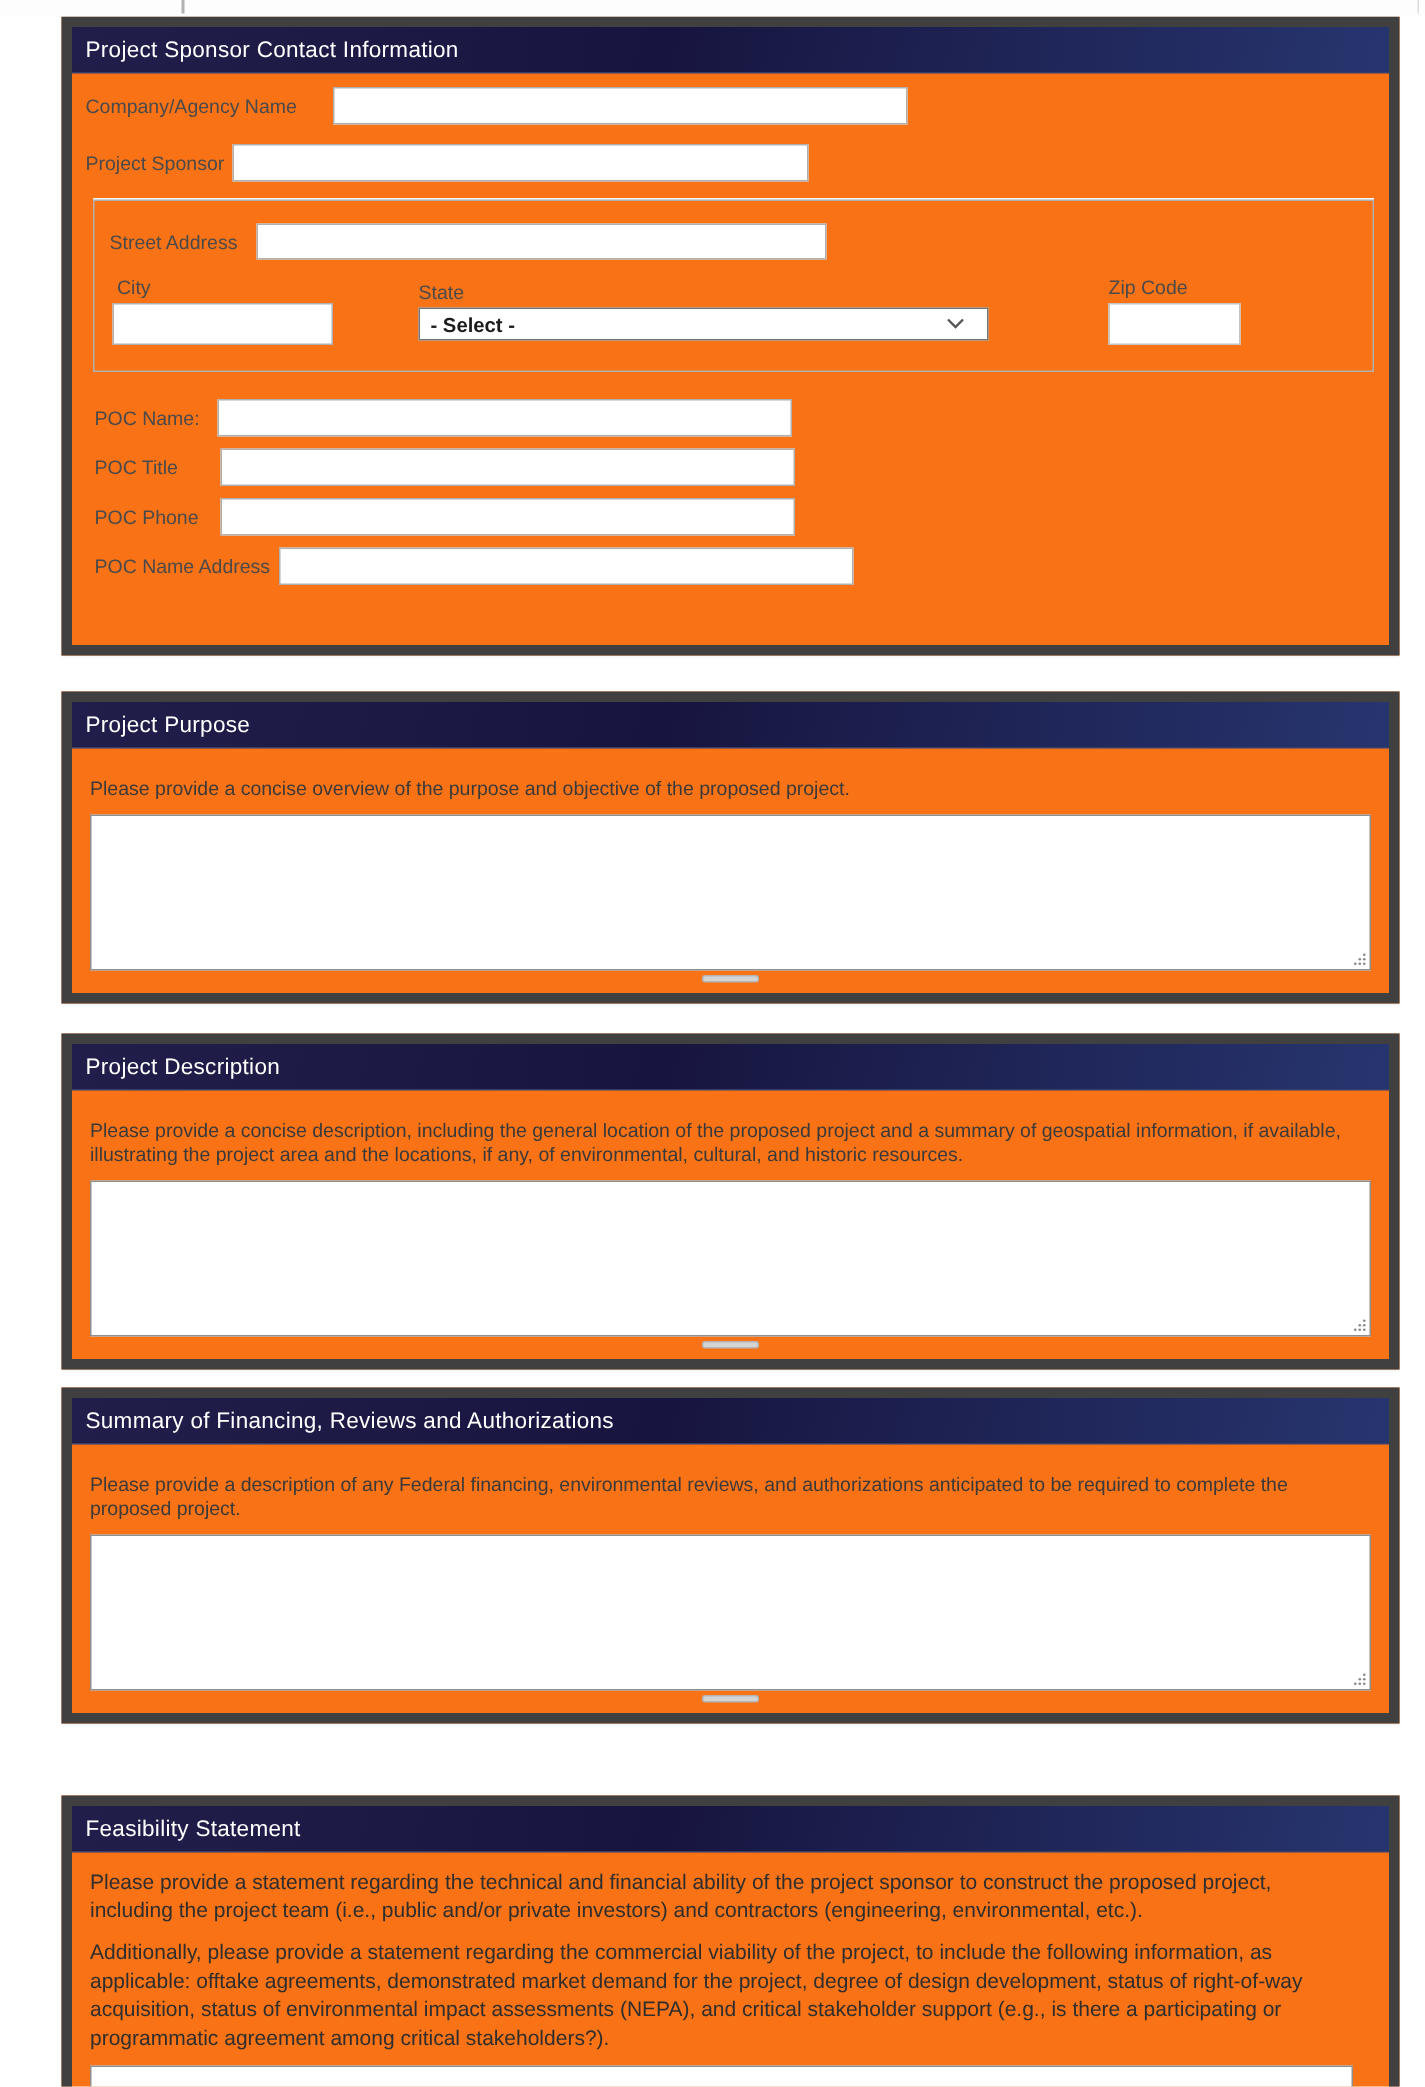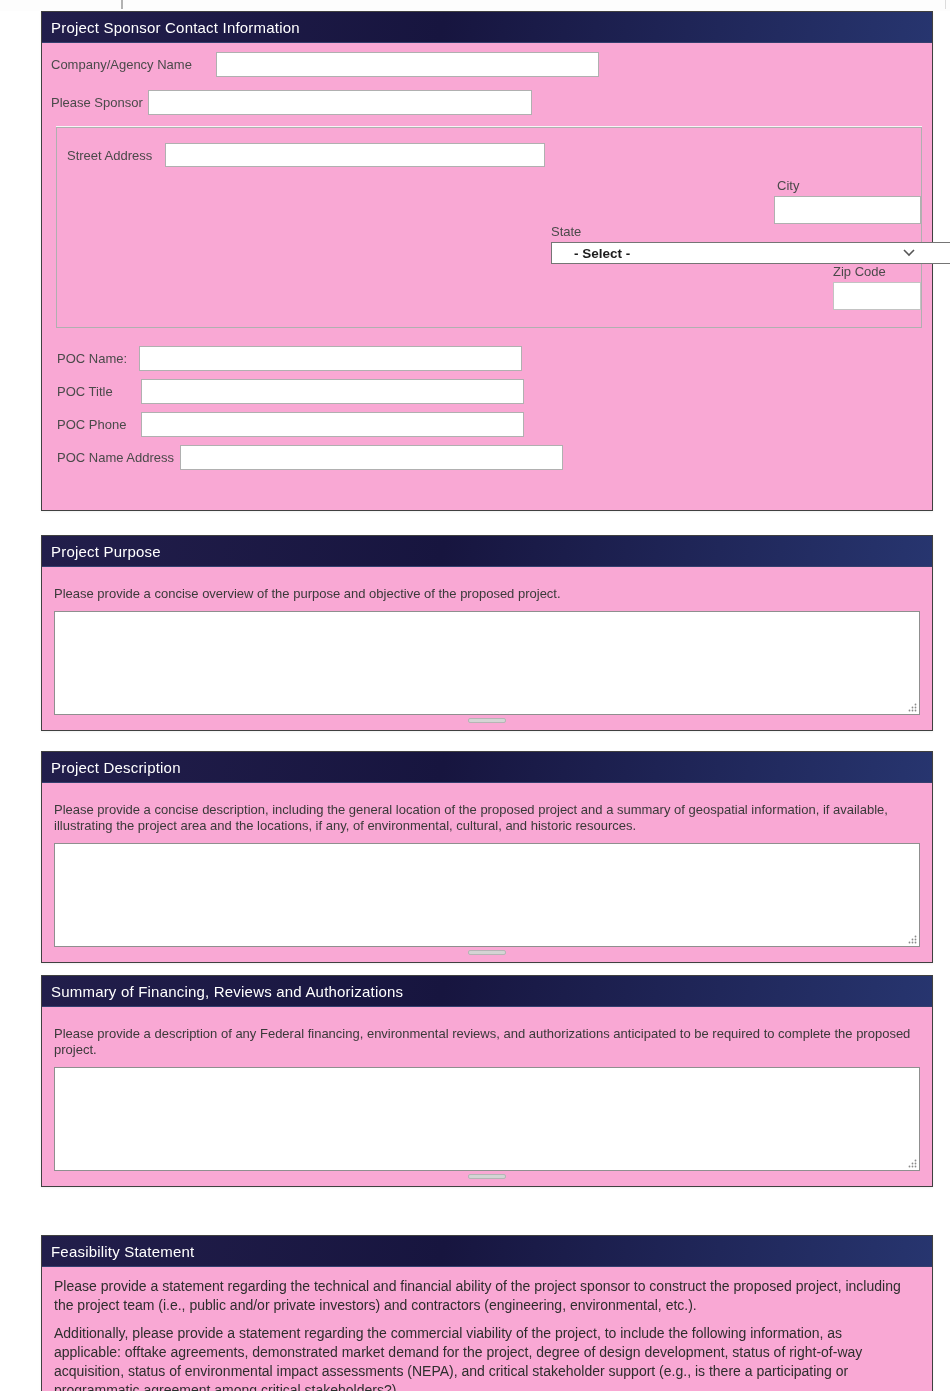--- a/index.html
+++ b/index.html
@@ -11,22 +11,22 @@
     overflow: hidden;
     position: relative;
   }
   .top-strip { height: 11px; position: relative; background:#fdfdfd; }
   .top-strip .tick { position:absolute; left:121px; top:0; width:2px; height:9px; background:#b2b2b2; }
   .top-strip .tick-r { position:absolute; left:945px; top:0; width:1px; height:9px; background:#dcdcdc; }
 
   .panel {
     margin-left: 41px;
     width: 892px;
-    border: 1px solid #404040;
-    background: #f9a8d4;
+    border: 7px solid #404040;
+    background: #f97316;
     box-shadow: 0 1px 2px rgba(0,0,0,0.06);
   }
   .mb24 { margin-bottom:24px; } .mb20 { margin-bottom:20px; }
   .mb12 { margin-bottom:12px; } .mb30 { margin-bottom:48px; }
 
   .panel-header {
     height: 31px;
     background: linear-gradient(100deg, #221e4b 0%, #17153f 45%, #27356f 100%);
     border-bottom: 1px solid #343f6e;
     color: #ffffff;
@@ -57,35 +57,35 @@
 
   .subpanel {
     margin: 0 10px 18px 14px;
     border: 1px solid #b0b0b0;
     box-shadow: 0 -1px 0 #f7f7f7;
     padding: 15px 0 17px 0;
   }
   .r-street { padding-left: 10px; align-items: center; }
   .r-street label { margin-right: 13px; }
   .r-street .ti { width: 380px; height: 24px; }
-  .csz-row { display:flex; align-items:flex-end; margin-top: 11px; flex-direction: column; }
+  .csz-row { display:flex; align-items:center; margin-top: 11px; }
   .col { display:flex; flex-direction:column; }
   .col-label { margin-bottom: 3px; }
   .city-col { margin-left: 12px; }
   .city-col .col-label { padding-left: 3px; }
   .city-col .ti { width: 147px; height: 28px; }
   .state-col { margin-left: 57px; }
   .zip-col { margin-left: 90px; }
   .zip-col .ti { width: 88px; height: 28px; border-color:#c3c3c3; }
   .select-wrap { position: relative; width: 370px; }
   .state-select {
-    width: 444px; height: 22px;
+    width: 380px; height: 22px;
     border: 1px solid #757575; background:#ffffff;
     font: bold 13.5px "Liberation Sans", sans-serif; color:#1c1c1c;
-    padding: 0 22px 0 22px;
+    padding: 0 22px 0 7px;
     -webkit-appearance:none; appearance:none; border-radius:0; outline:none;
   }
   .chev { position:absolute; right:6px; top:6px; pointer-events:none; }
 
   .poc-row { padding-left: 15px; margin-bottom: 8px; }
   .poc-row label { margin-right: 8px; }
   .lw1 { width: 74px; } .lw2 { width: 76px; } .lw3 { width: 76px; } .lw4 { width: 115px; }
   .poc-row .ti { width: 383px; }
   .poc-row.last { margin-bottom: 0; }
 
@@ -128,21 +128,21 @@
     <span>Project Sponsor Contact Information</span>
   </div>
   <div class="contact-body">
 
     <div class="frow r-company">
       <label>Company/Agency Name</label>
       <input type="text" class="ti" style="">
     </div>
 
     <div class="frow r-sponsor">
-      <label>Please Sponsor</label>
+      <label>Project Sponsor</label>
       <input type="text" class="ti" style="">
     </div>
 
     <div class="subpanel">
       <div class="frow r-street">
         <label>Street Address</label>
         <input type="text" class="ti" style="">
       </div>
       <div class="csz-row">
         <div class="col city-col">

